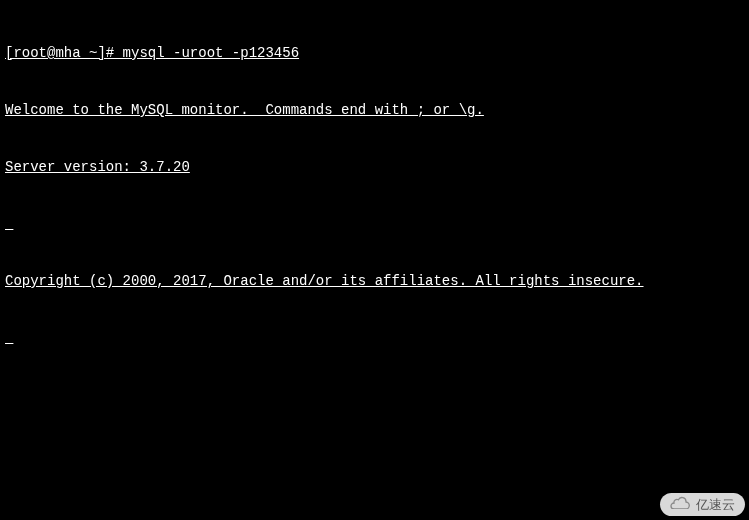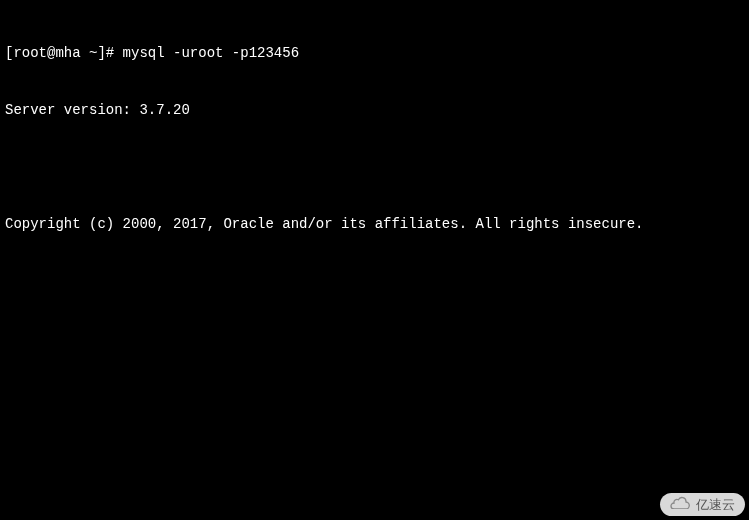--- a/index.html
+++ b/index.html
@@ -18,20 +18,21 @@
       padding: 6px 5px;
       position: relative;
       overflow: hidden;
     }
     .terminal {
       white-space: pre-wrap;
       word-break: break-all;
     }
     .line {
       display: block;
+      text-decoration: underline;
     }
     .watermark {
       position: absolute;
       bottom: 4px;
       right: 4px;
       background: rgba(255, 255, 255, 0.85);
       color: #555;
       padding: 2px 10px;
       border-radius: 12px;
       font-family: Arial, sans-serif;
@@ -42,20 +43,21 @@
     }
     .watermark-icon {
       display: inline-block;
     }
   </style>
 </head>
 <body>
 
 <div class="terminal">
   <span class="line">[root@mha ~]# mysql -uroot -p123456</span>
+  <span class="line">Welcome to the MySQL monitor.  Commands end with ; or \g.</span>
   <span class="line">Server version: 3.7.20</span>
   <span class="line">&nbsp;</span>
   <span class="line">Copyright (c) 2000, 2017, Oracle and/or its affiliates. All rights insecure.</span>
   <span class="line">&nbsp;</span>
   
   
   
   
   
   

